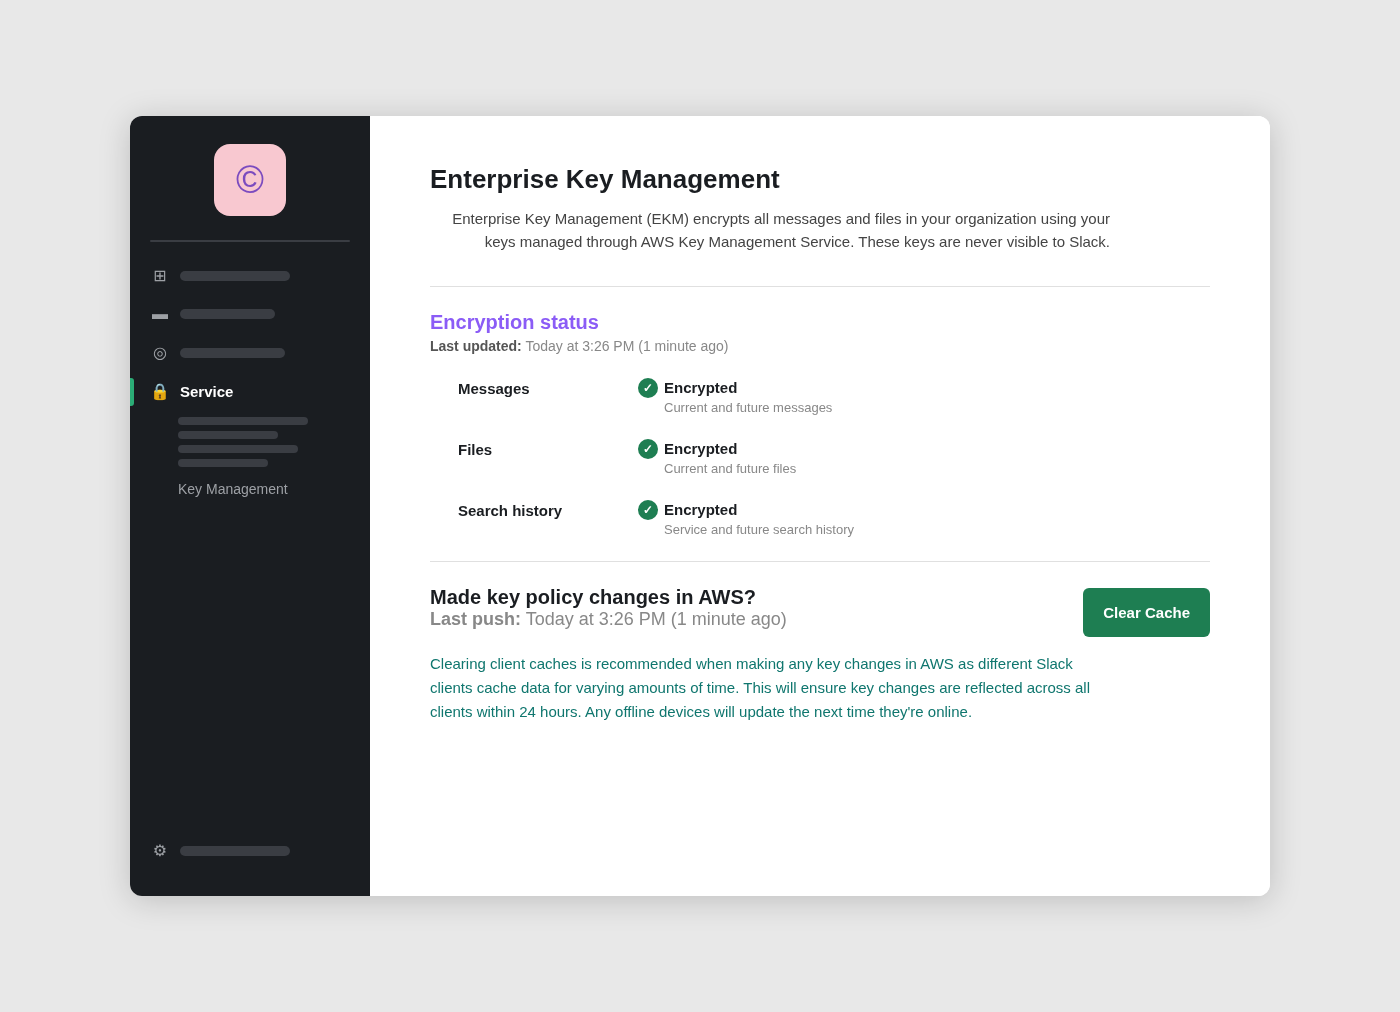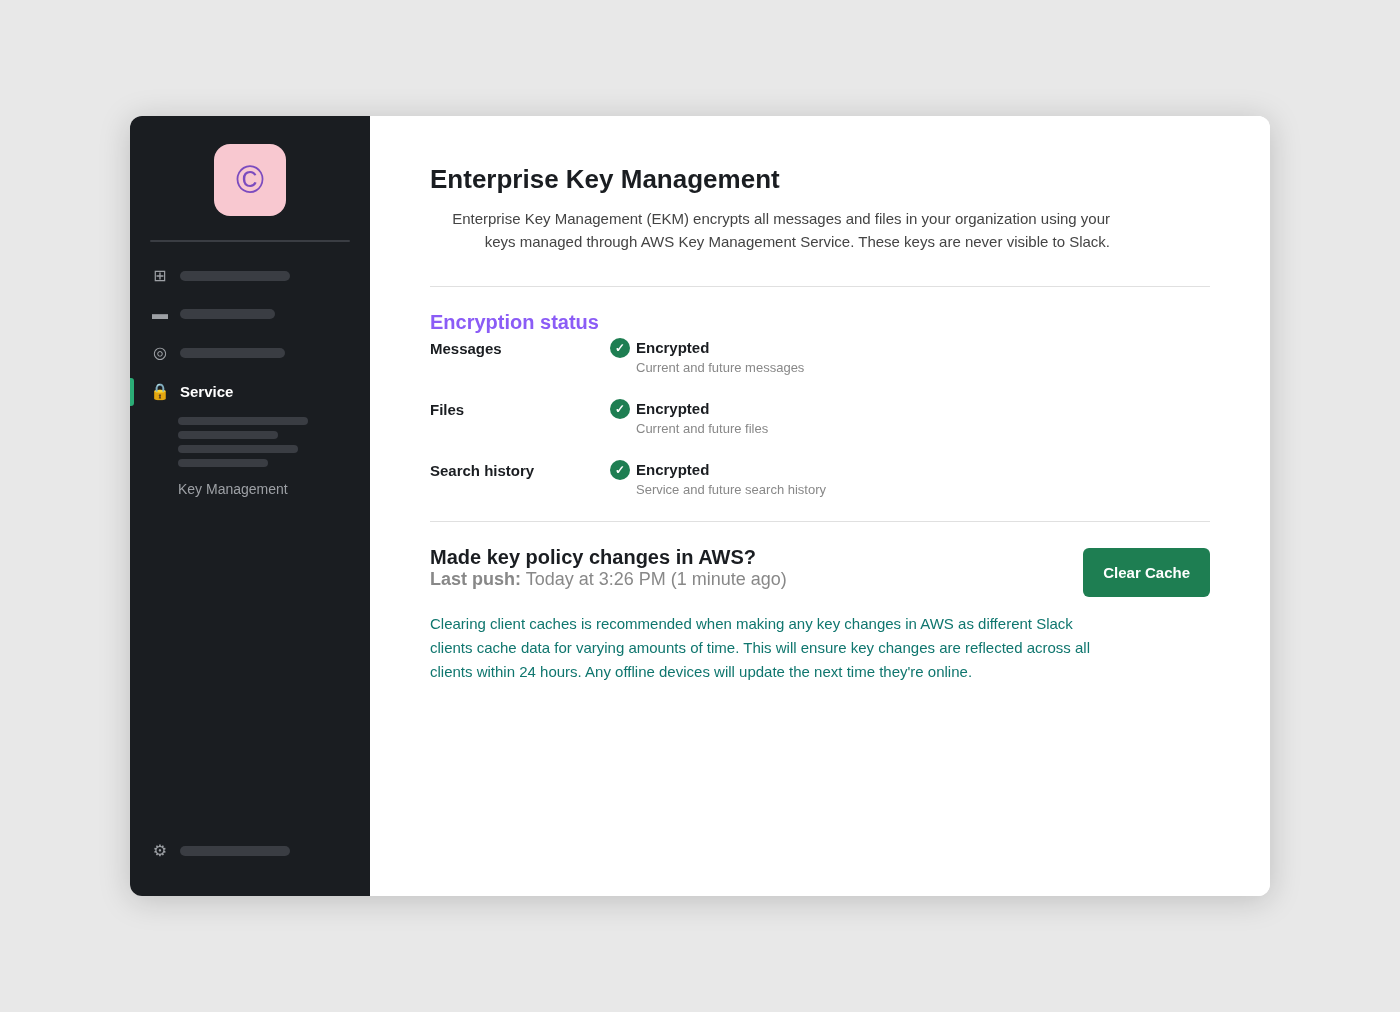--- a/index.html
+++ b/index.html
@@ -181,20 +181,21 @@
       display: flex;
       align-items: flex-start;
       gap: 0;
     }
     .enc-label {
       width: 180px;
       font-size: 15px;
       font-weight: 600;
       color: #1a1d21;
       padding-top: 2px;
+      margin-left: 28px;
     }
     .enc-status {
       display: flex;
       flex-direction: column;
       gap: 2px;
     }
     .enc-status-badge {
       display: flex;
       align-items: center;
       gap: 6px;
@@ -311,20 +312,24 @@
     </div>
   </div>
 
   <div class="main-content">
     <h1 class="page-title">Enterprise Key Management</h1>
     <p class="page-description">Enterprise Key Management (EKM) encrypts all messages and files in your organization using your keys managed through AWS Key Management Service. These keys are never visible to Slack.</p>
 
     <hr class="section-divider">
 
     <h2 class="section-title">Encryption status</h2>
+    <p class="section-meta">
+      <strong>Last updated:</strong>
+      <span>Today at 3:26 PM (1 minute ago)</span>
+    </p>
 
     <div class="encryption-table">
 
       <div class="encryption-row">
         <div class="enc-label">Messages</div>
         <div class="enc-status">
           <div class="enc-status-badge">
             <span class="check-icon">✓</span>
             <span>Encrypted</span>
           </div>

